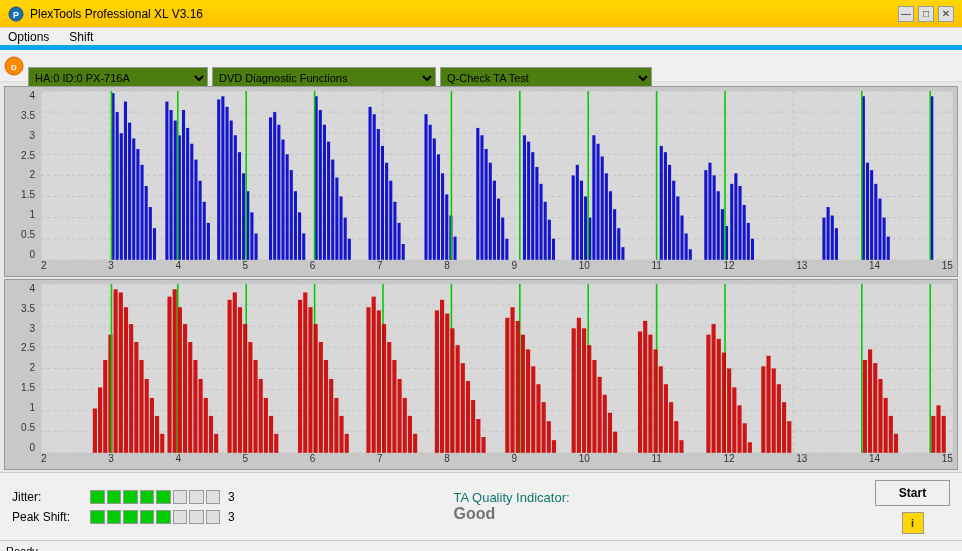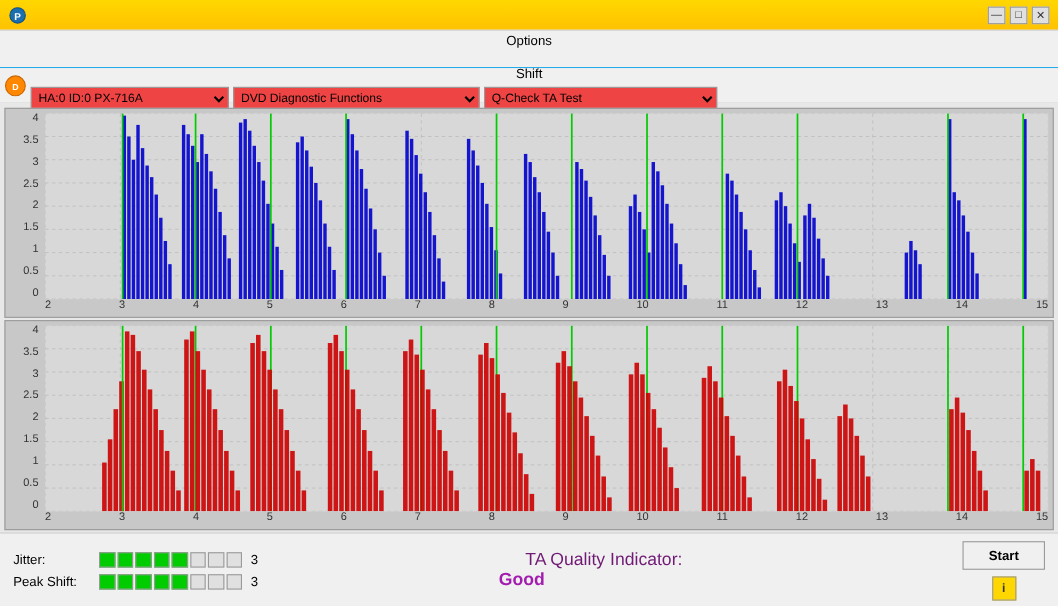--- a/index.html
+++ b/index.html
@@ -33,27 +33,26 @@
       cursor: pointer;
       display: flex;
       align-items: center;
       justify-content: center;
       font-size: 10px;
       color: #333;
     }
     
     #menu-bar {
       background: #f0f0f0;
-      height: 34px;
+      height: 22px;
       display: flex;
       align-items: center;
       padding: 0 4px;
-      border-bottom: 1px solid #0ea5e9;
+      border-bottom: 5px solid #0ea5e9;
       gap: 12px;
-      flex-direction: column;
     }
     .menu-item {
       font-size: 12px;
       color: #000;
       cursor: pointer;
       padding: 2px 4px;
     }
     
     #toolbar {
       background: #f0f0f0;
@@ -66,21 +65,21 @@
     }
     .toolbar-drive {
       display: flex;
       align-items: center;
       gap: 4px;
     }
     select {
       height: 22px;
       font-size: 11px;
       border: 1px solid #999;
-      background: #ef4444;
+      background: #4d7c0f;
       padding: 0 2px;
       margin-top: 24px;
     }
     #drive-select { width: 180px; }
     #function-select { width: 224px; }
     #test-select { width: 212px; }
     
     #main {
       background: #e8e8e8;
       padding: 4px;
@@ -182,28 +181,27 @@
     }
     #ta-quality {
       flex: 1;
       display: flex;
       flex-direction: column;
       align-items: flex-start;
       justify-content: center;
       padding-left: 20px;
     }
     .ta-label {
-      font-size: 16px;
-      color: #701a75;
-      margin-left: 24px;
+      font-size: 13px;
+      color: #0f766e;
     }
     .ta-value {
       font-size: 16px;
       font-weight: bold;
-      color: #a21caf;
+      color: #737373;
       text-align: right;
     }
     #start-btn-area {
       display: flex;
       flex-direction: column;
       align-items: center;
       gap: 6px;
     }
     #start-btn {
       width: 75px;
@@ -259,20 +257,21 @@
   </style>
 </head>
 <body>
 
 <div id="title-bar">
   <div style="display:flex;align-items:center;gap:6px;">
     <svg width="16" height="16">
       <circle cx="8" cy="8" r="7" fill="#1a6faf" stroke="#0a4f8f" stroke-width="1"></circle>
       <text x="8" y="12" text-anchor="middle" font-size="9" fill="white" font-weight="bold">P</text>
     </svg>
+    <span>PlexTools Professional XL V3.16</span>
   </div>
   <div id="title-controls">
     <div class="title-btn">—</div>
     <div class="title-btn">□</div>
     <div class="title-btn">✕</div>
   </div>
 </div>
 
 <div id="menu-bar">
   <span class="menu-item">Options</span>

